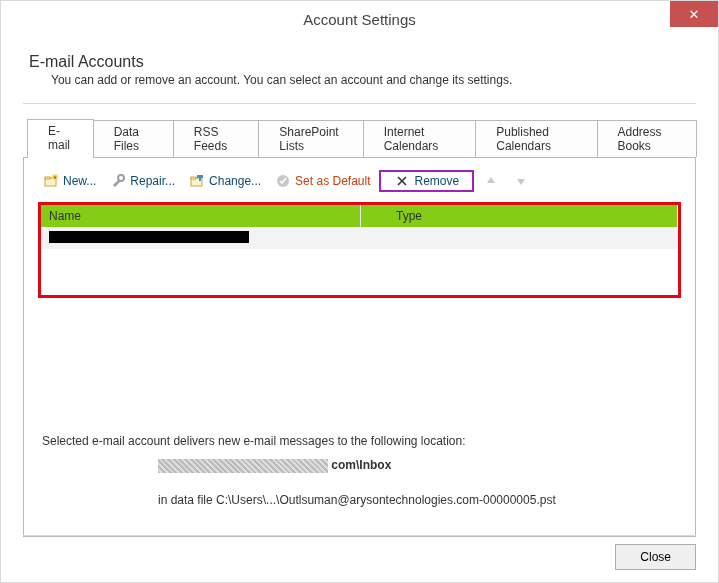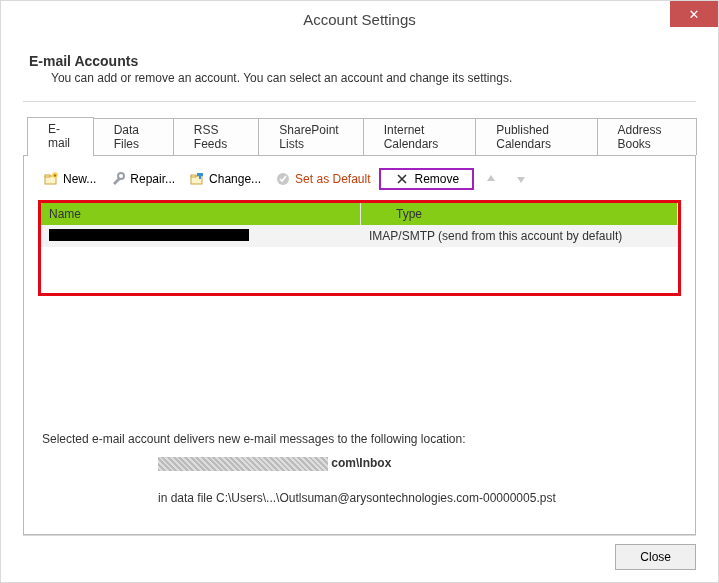--- a/index.html
+++ b/index.html
@@ -2,31 +2,31 @@
 <html><head>
 <meta charset="utf-8">
 <style>
   * { box-sizing: border-box; font-family: "Segoe UI", Tahoma, sans-serif; }
   body { margin: 0; background: #fff; font-size: 12px; color: #333; }
   .window { width: 719px; height: 583px; border: 1px solid #d9d9d9; position: relative; background: #fff; }
   .titlebar { height: 36px; position: relative; display: flex; align-items: center; justify-content: center; }
   .titlebar .title { font-size: 15px; color: #444; }
   .close-btn { position: absolute; right: 0; top: 0; width: 48px; height: 26px; background: #c75050; color: #fff; display: flex; align-items: center; justify-content: center; font-size: 13px; font-family: Arial, sans-serif; cursor: pointer; }
   .content { padding: 10px 22px 0 22px; }
-  .section-heading { font-weight: bold; font-size: 14px; color: #333; margin: 6px 0 2px 6px; }
+  .section-heading { font-weight: normal; font-size: 16px; color: #333; margin: 6px 0 2px 6px; }
   .section-sub { font-size: 12px; color: #333; margin: 0 0 16px 28px; }
   .divider { border-top: 1px solid #d9d9d9; margin: 0 0 14px 0; }
 
   .tabstrip { display: flex; align-items: flex-end; margin-left: 4px; }
   .tab { border: 1px solid #b9b9b9; border-bottom: none; padding: 4px 20px; background: #fdfdfd; font-size: 12px; color: #333; margin-right: -1px; cursor: pointer; position: relative; }
   .tab.active { background: #fff; z-index: 2; padding-bottom: 6px; top: 1px; }
   .tab-panel { border: 1px solid #b9b9b9; padding: 12px 14px 16px 14px; min-height: 380px; position: relative; }
 
   .toolbar { display: flex; align-items: center; gap: 4px; margin-bottom: 10px; flex-wrap: wrap; }
-  .tb-btn { display: inline-flex; align-items: center; gap: 4px; padding: 2px 4px; font-size: 12px; color: #000000; cursor: pointer; border: 1px solid transparent; }
+  .tb-btn { display: inline-flex; align-items: center; gap: 4px; padding: 2px 4px; font-size: 12px; color: #0c4a6e; cursor: pointer; border: 1px solid transparent; }
   .tb-btn.disabled { color: #c2410c; cursor: default; justify-content: space-between; }
   .tb-btn .ico { width: 16px; height: 16px; display: inline-flex; align-items: center; justify-content: center; }
   .hl-purple { border: 2.5px solid #a020c0; padding: 1px 13px; }
 
   .list-area { border: 3px solid #e30613; padding: 0; }
   .list-header { display: flex; background: #84cc16; gap: 27px; }
   .list-header .col { padding: 4px 8px; font-size: 12px; color: #333; border-right: 1px solid #e7e7e7; }
   .col-name { flex: 0 0 320px; }
   .col-type { flex: 1; }
   .list-row { display: flex; background: #f3f3f3; min-height: 22px; align-items: center; }
@@ -148,21 +148,20 @@
 
       <div class="list-area">
         <div class="list-header">
           <div class="col col-name">Name</div>
           <div class="col col-type">Type</div>
         </div>
         <div class="list-row">
           <div class="col col-name">
             <span class="redact-black" style="width:200px"></span>
           </div>
-          <div class="col col-type">IMAP/SMTP (send from this account by default)</div>
         </div>
         <div class="list-spacer"></div>
       </div>
 
       <div class="big-space"></div>
 
       <div class="deliver-text">Selected e-mail account delivers new e-mail messages to the following location:</div>
 
       <div class="deliver-block">
         <div>

